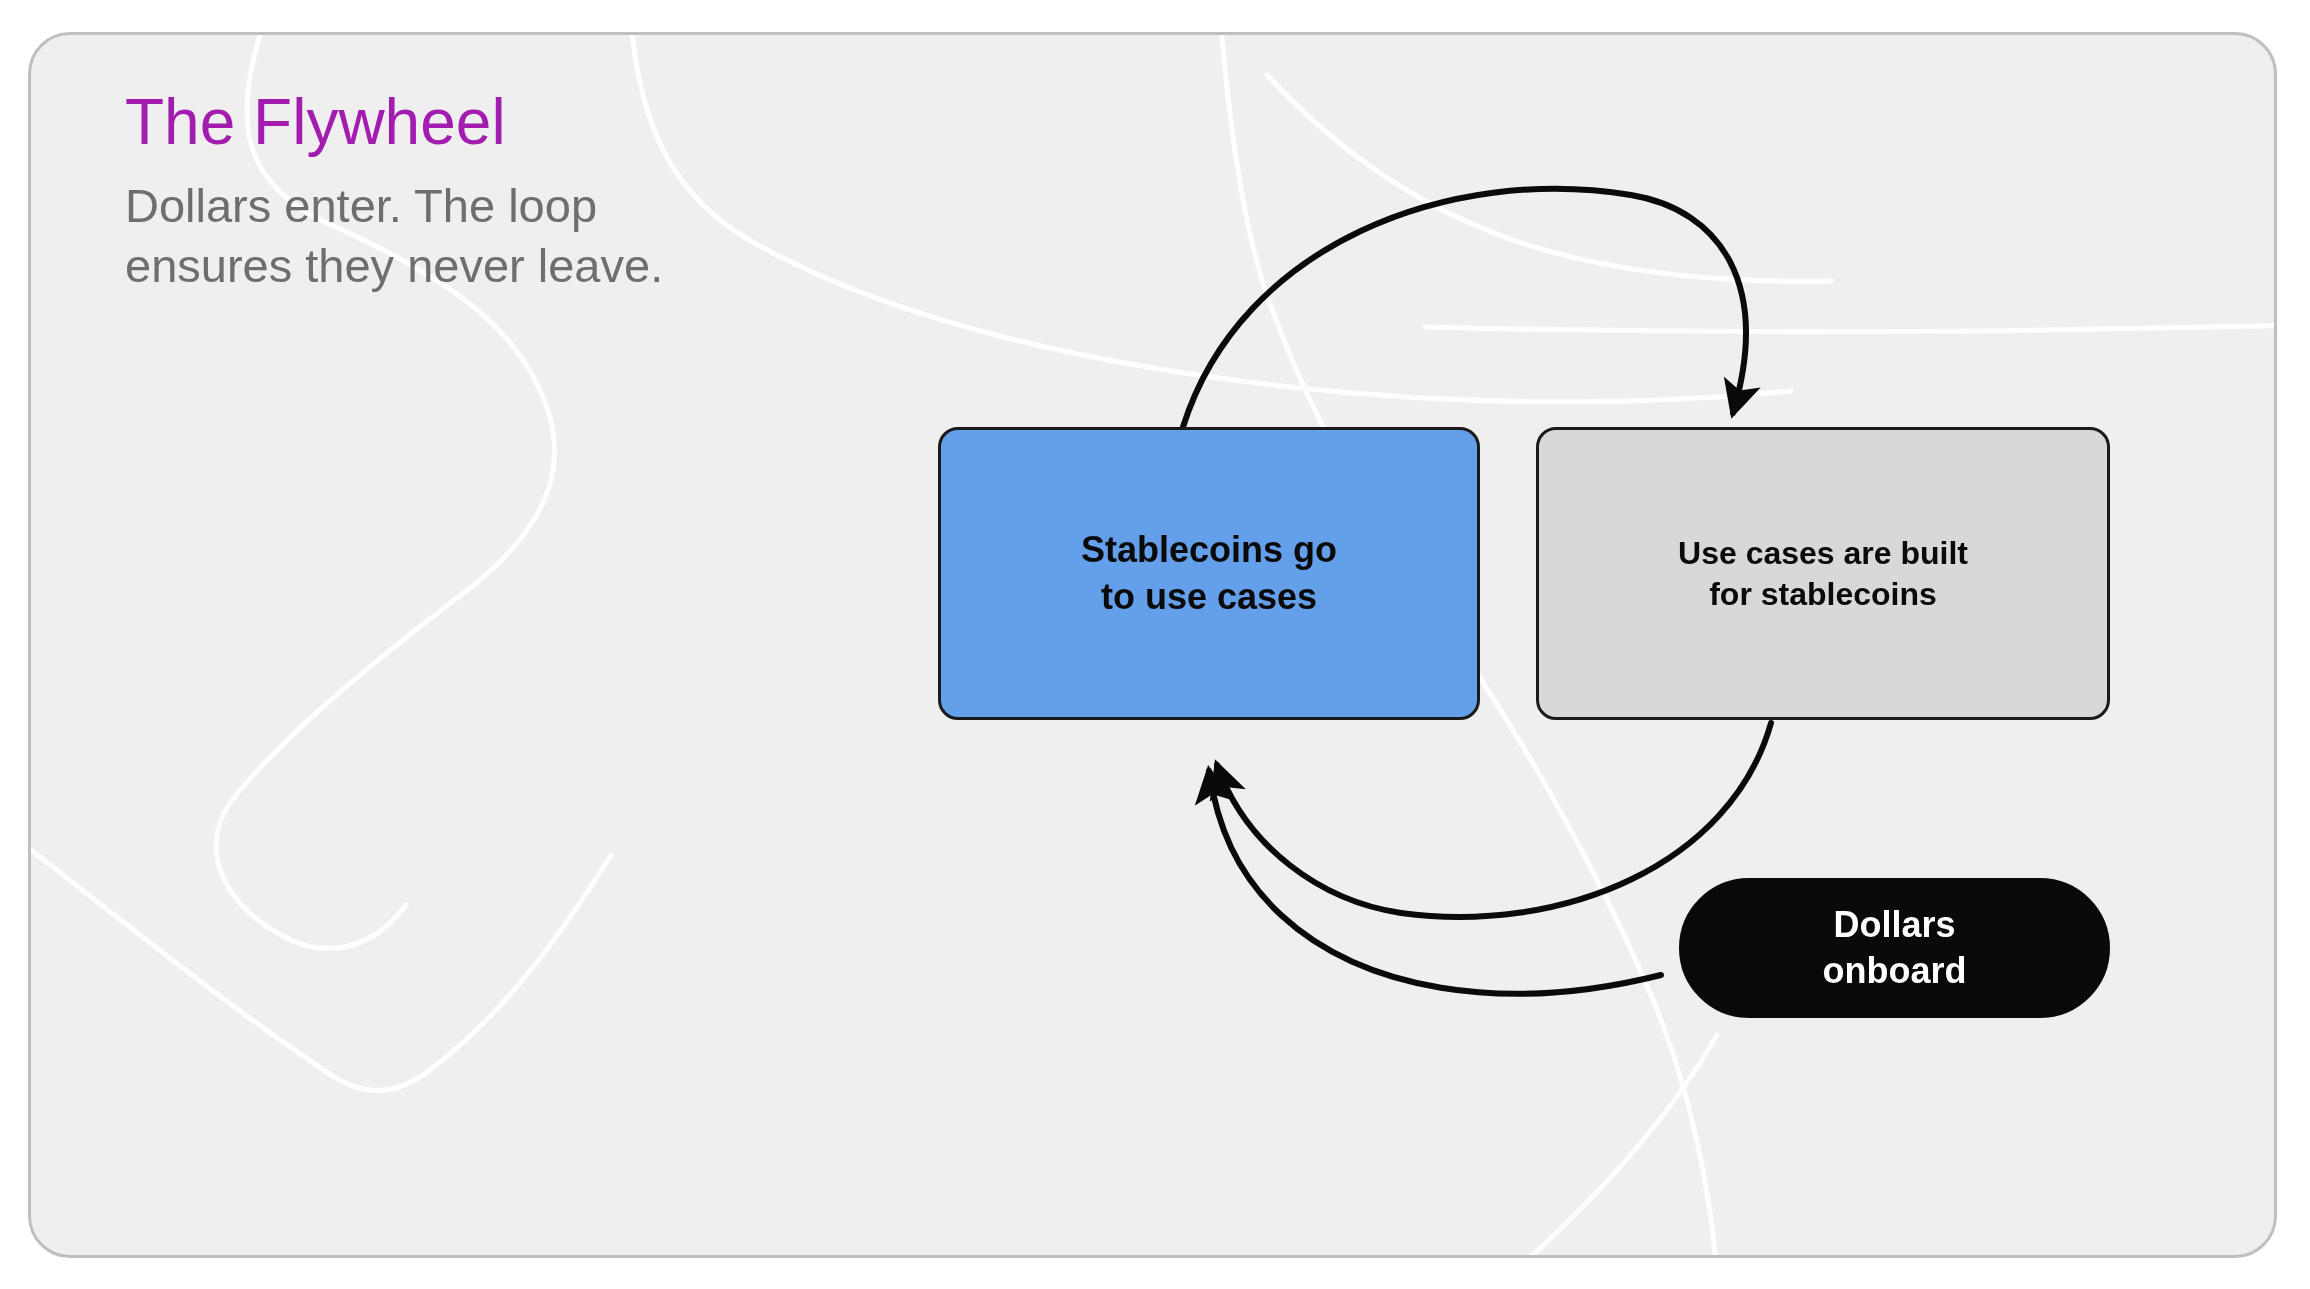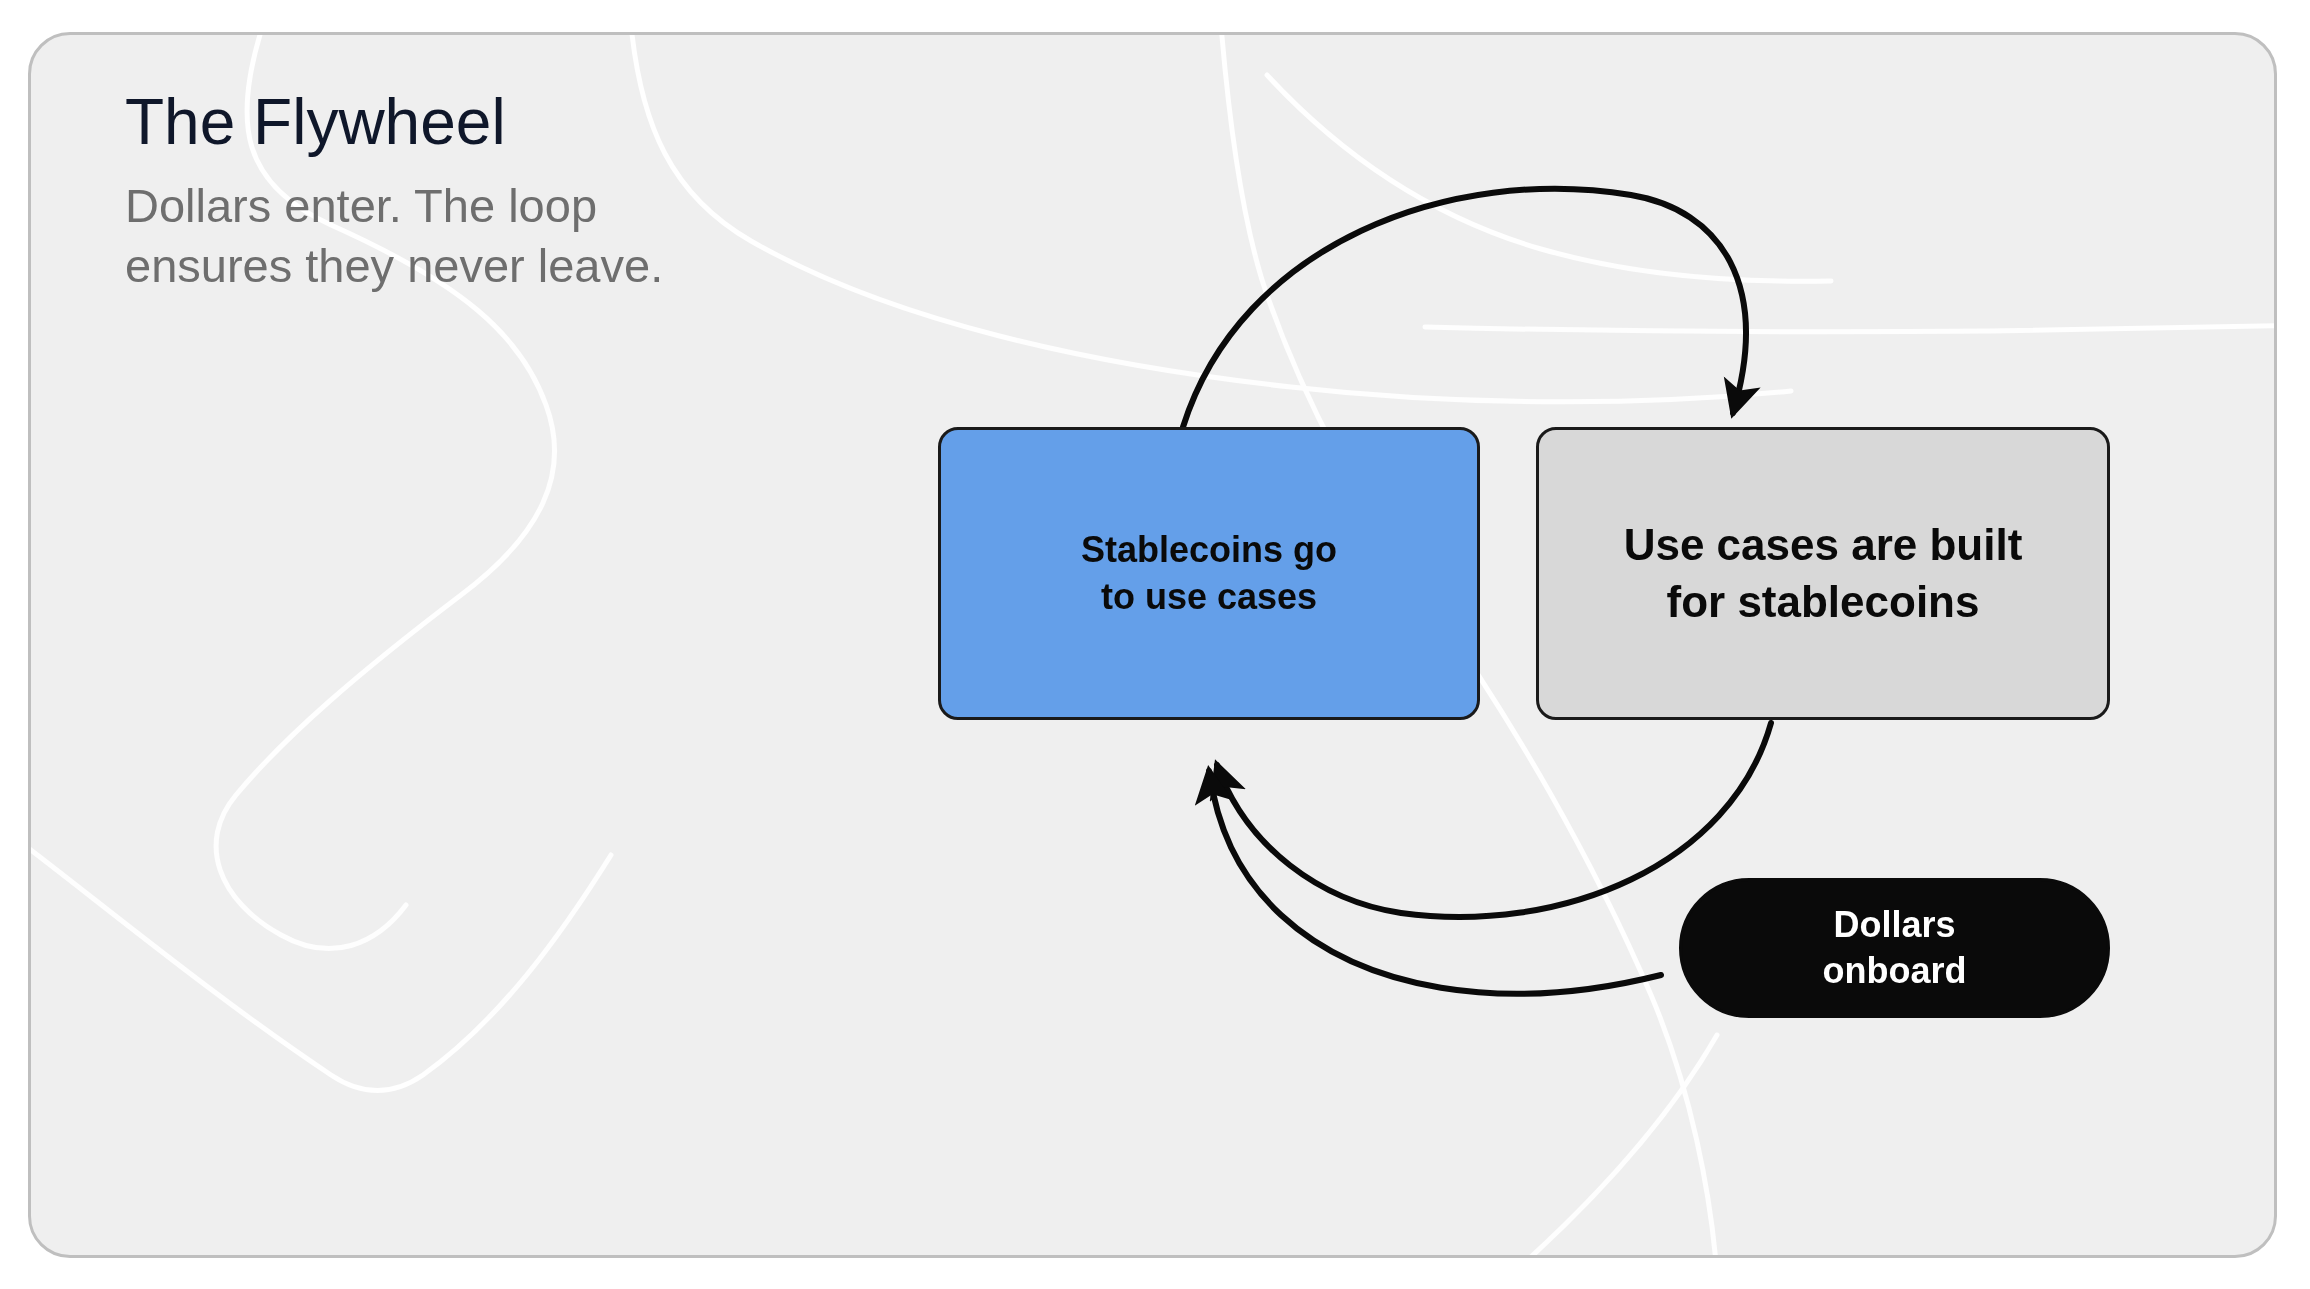--- a/index.html
+++ b/index.html
@@ -39,21 +39,21 @@
   
   #header {
     position: absolute;
     left: 94px;
     top: 55px;
     width: 760px;
   }
   #page-title {
     font-size: 64px;
     font-weight: 300;
-    color: #0f172a;
+    color: #a21caf;
     letter-spacing: 0px;
     line-height: 1.0;
     margin: 0;
     white-space: nowrap;
   }
   #page-subtitle {
     margin: 22px 0 0 0;
     font-size: 47px;
     font-weight: 400;
     color: #6e6e6e;
@@ -86,21 +86,21 @@
   }
   #node-usecases {
     left: 1485px;
     top: 392px;
     width: 574px;
     height: 293px;
     background: #d8d8d8;
     border: 3px solid #1a1a1a;
     border-radius: 20px;
     color: #0a0a0a;
-    font-size: 44px;
+    font-size: 32px;
   }
   #node-dollars {
     left: 1628px;
     top: 843px;
     width: 431px;
     height: 140px;
     background: #0a0a0a;
     border: 3px solid #0a0a0a;
     border-radius: 70px;
     color: #ffffff;

